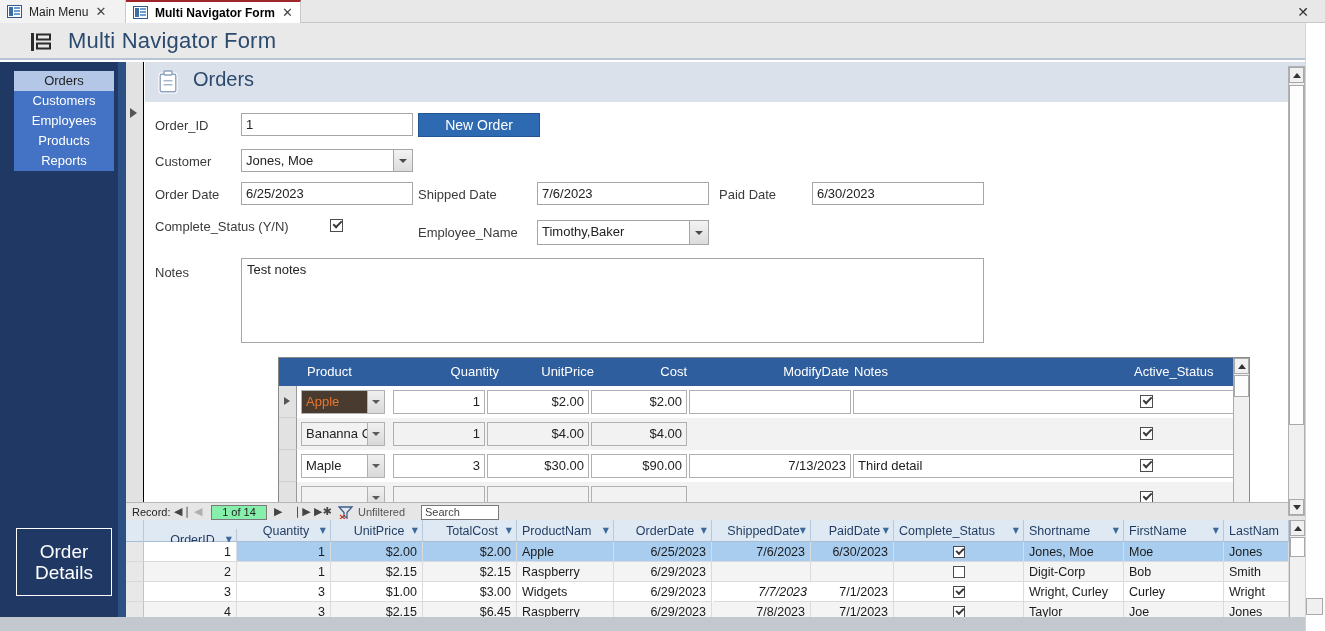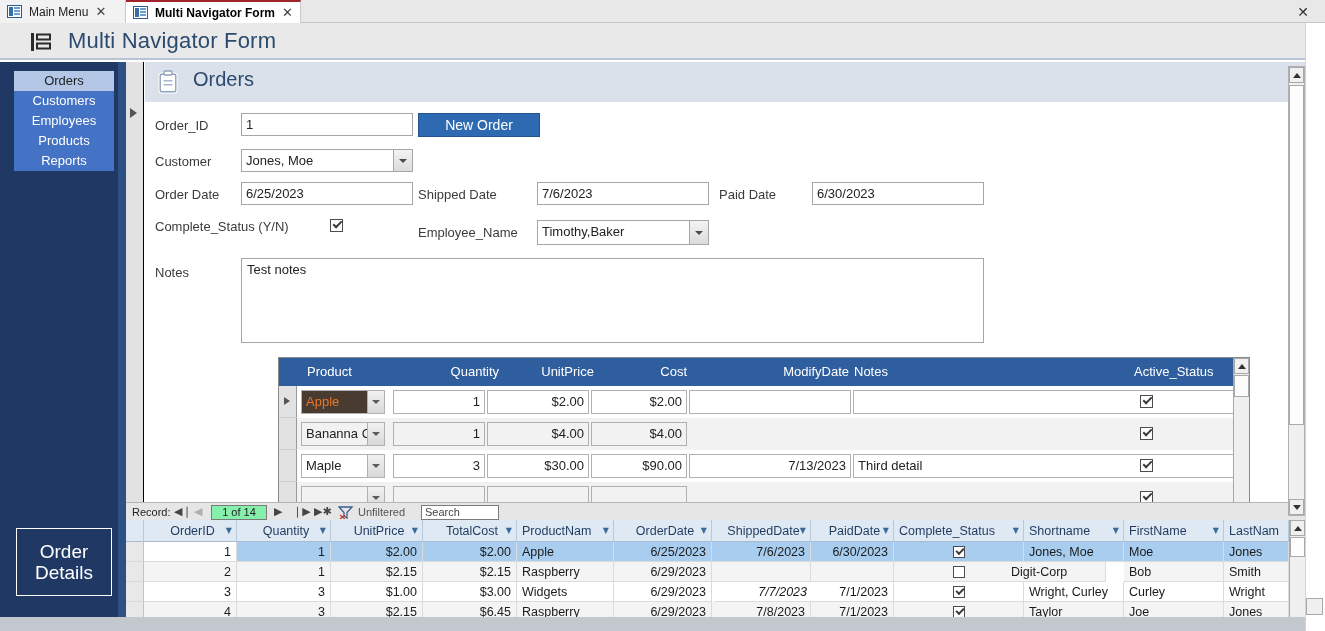--- a/index.html
+++ b/index.html
@@ -595,21 +595,21 @@
   <div id="bb-navbg"></div>
   <div id="bb-split"></div>
   <div id="odlabel">
     <span>Order</span>
     <span>Details</span>
   </div>
 
   <div id="bb-sheet">
     <div id="bb-head">
       <span class="bhc" style="left:0; width:18px; padding-left:0;"></span>
-      <span class="bhc ctr" style="left:18px; width:93px; text-align:center;"><span>OrderID</span><span class="srt">▼</span></span>
+      <span class="bhc ctr" style="left:18px; width:93px; text-align:center;margin-top:9px;"><span>OrderID</span><span class="srt">▼</span></span>
       <span class="bhc" style="left:111px; width:94px; text-align:center;"><span>Quantity</span><span class="srt">▼</span></span>
       <span class="bhc" style="left:205px; width:92px; text-align:center;"><span>UnitPrice</span><span class="srt">▼</span></span>
       <span class="bhc" style="left:297px; width:94px; text-align:center;"><span>TotalCost</span><span class="srt">▼</span></span>
       <span class="bhc" style="left:391px; width:97px;"><span>ProductNam</span><span class="srt">▼</span></span>
       <span class="bhc" style="left:488px; width:98px; text-align:center;"><span>OrderDate</span><span class="srt">▼</span></span>
       <span class="bhc" style="left:586px; width:99px; text-align:center;"><span>ShippedDate</span><span class="srt">▼</span></span>
       <span class="bhc" style="left:685px; width:83px; text-align:center;"><span>PaidDate</span><span class="srt">▼</span></span>
       <span class="bhc" style="left:768px; width:130px; text-align:left;"><span>Complete_Status</span><span class="srt">▼</span></span>
       <span class="bhc" style="left:898px; width:100px;"><span>Shortname</span><span class="srt">▼</span></span>
       <span class="bhc" style="left:998px; width:100px;"><span>FirstName</span><span class="srt">▼</span></span>
@@ -636,21 +636,21 @@
       <div class="bsel"></div>
       <div class="bb-cell num" style="left:18px; width:93px;">2</div>
       <div class="bb-cell num" style="left:111px; width:94px;">1</div>
       <div class="bb-cell num" style="left:205px; width:92px;">$2.15</div>
       <div class="bb-cell num" style="left:297px; width:94px;">$2.15</div>
       <div class="bb-cell" style="left:391px; width:97px;">Raspberry</div>
       <div class="bb-cell num" style="left:488px; width:98px;">6/29/2023</div>
       <div class="bb-cell num" style="left:586px; width:99px;"></div>
       <div class="bb-cell num" style="left:685px; width:83px;"></div>
       <div class="bb-cell ctr" style="left:768px; width:130px;"><span class="bbchk"></span></div>
-      <div class="bb-cell" style="left:880px; width:100px;">Digit-Corp</div>
+      <div class="bb-cell" style="left:898px; width:100px;">Digit-Corp</div>
       <div class="bb-cell" style="left:998px; width:100px;">Bob</div>
       <div class="bb-cell" style="left:1098px; width:65px;">Smith</div>
     </div>
 
     <div class="bb-row plain" style="top:62px;">
       <div class="bsel"></div>
       <div class="bb-cell num" style="left:18px; width:93px;">3</div>
       <div class="bb-cell num" style="left:111px; width:94px;">3</div>
       <div class="bb-cell num" style="left:205px; width:92px;">$1.00</div>
       <div class="bb-cell num" style="left:297px; width:94px;">$3.00</div>

